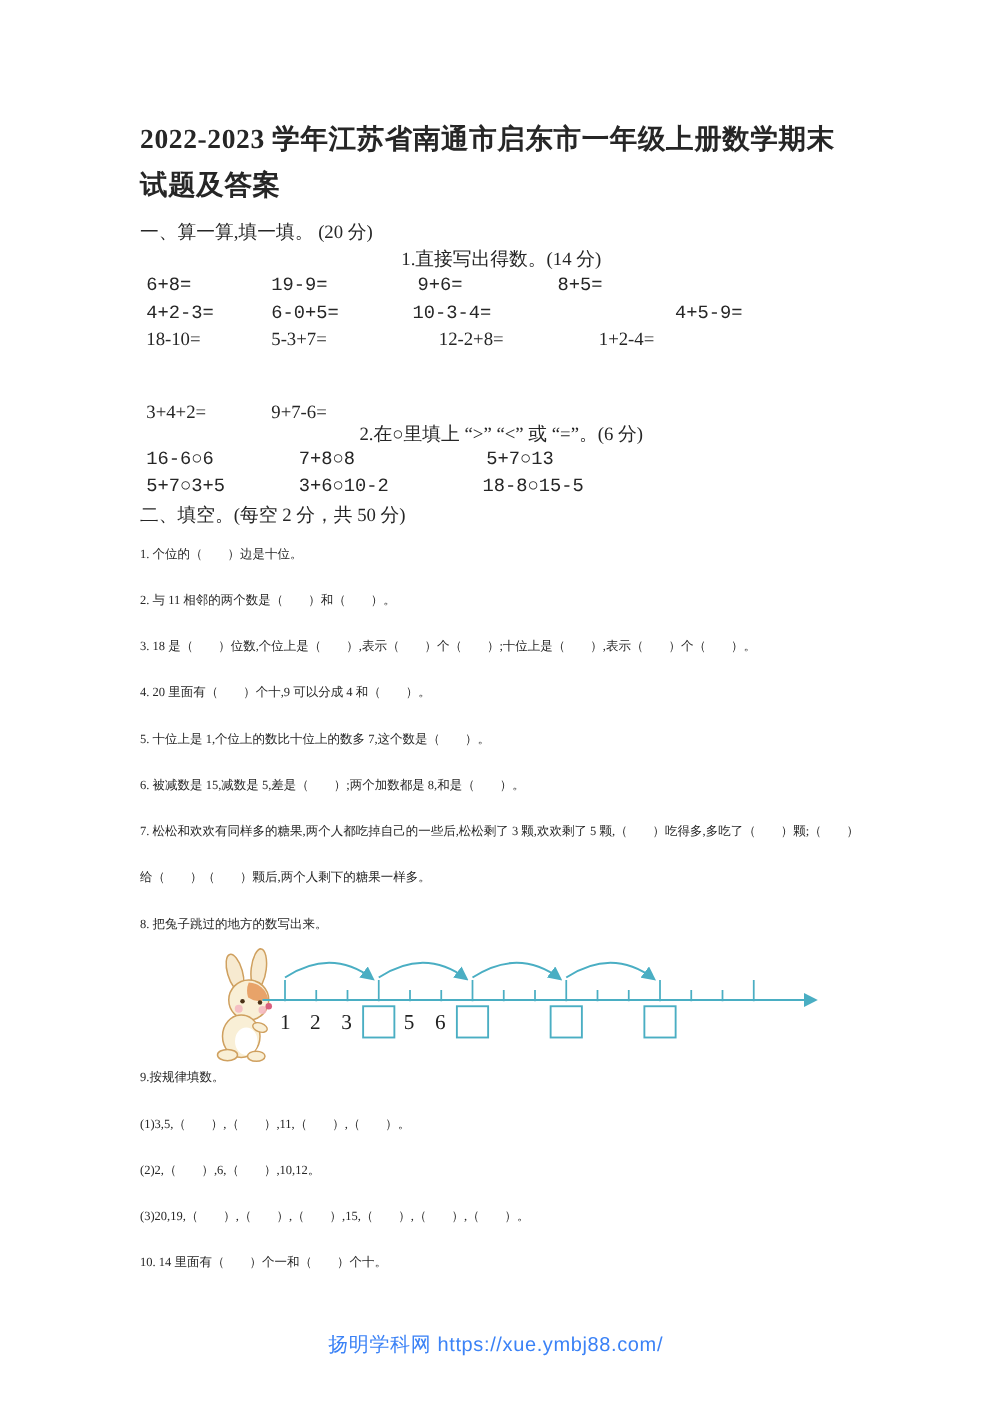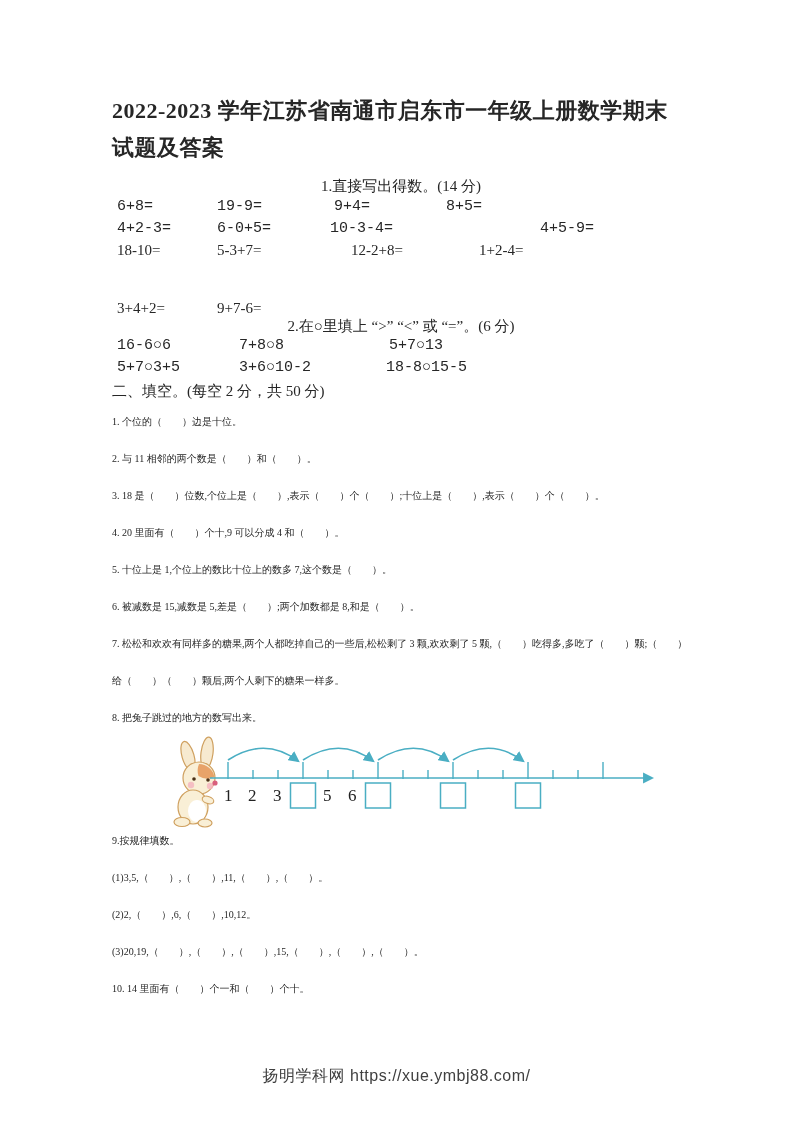--- a/index.html
+++ b/index.html
@@ -24,37 +24,38 @@
   .q-items { margin-top:0; }
   .q-item { font-size:10px; line-height:37px; }
   .numberline-block { position:relative; height:86px; }
   .numberline-svg { position:absolute; left:0; top:-2px; }
   .teal { stroke:#4aaec3; fill:none; }
   .nl-num { font-family:"Liberation Serif","DejaVu Serif",serif; font-size:17px; fill:#222222; }
   .footer {
     position:absolute; left:0; right:0; top:1066px;
     text-align:center;
     font-family:"Liberation Sans","DejaVu Sans",sans-serif;
-    font-size:16px; color:#404040; letter-spacing:0.5px;
+    font-size:16px; color:#3b82f6; letter-spacing:0.5px;
   }
 </style>
 </head>
 <body>
 
 <div class="page">
   <div class="content">
 
     <h1 class="title">2022-2023 学年江苏省南通市启东市一年级上册数学期末试题及答案</h1>
 
+    <div class="sec-heading">一、算一算,填一填。 (20 分)</div>
     <div class="q-label">1.直接写出得数。(14 分)</div>
 
     <div class="calc-row h22">
       <span class="cc" style="left:5px">6+8=</span>
       <span class="cc" style="left:105px">19-9=</span>
-      <span class="cc" style="left:222px">9+4=</span>
+      <span class="cc" style="left:222px">9+6=</span>
       <span class="cc" style="left:334px">8+5=</span>
     </div>
     <div class="calc-row h22">
       <span class="cc" style="left:5px">4+2-3=</span>
       <span class="cc" style="left:105px">6-0+5=</span>
       <span class="cc" style="left:218px">10-3-4=</span>
       <span class="cc" style="left:428px">4+5-9=</span>
     </div>
     <div class="calc-row h21">
       <span class="cc" style="left:5px">18-10=</span>

